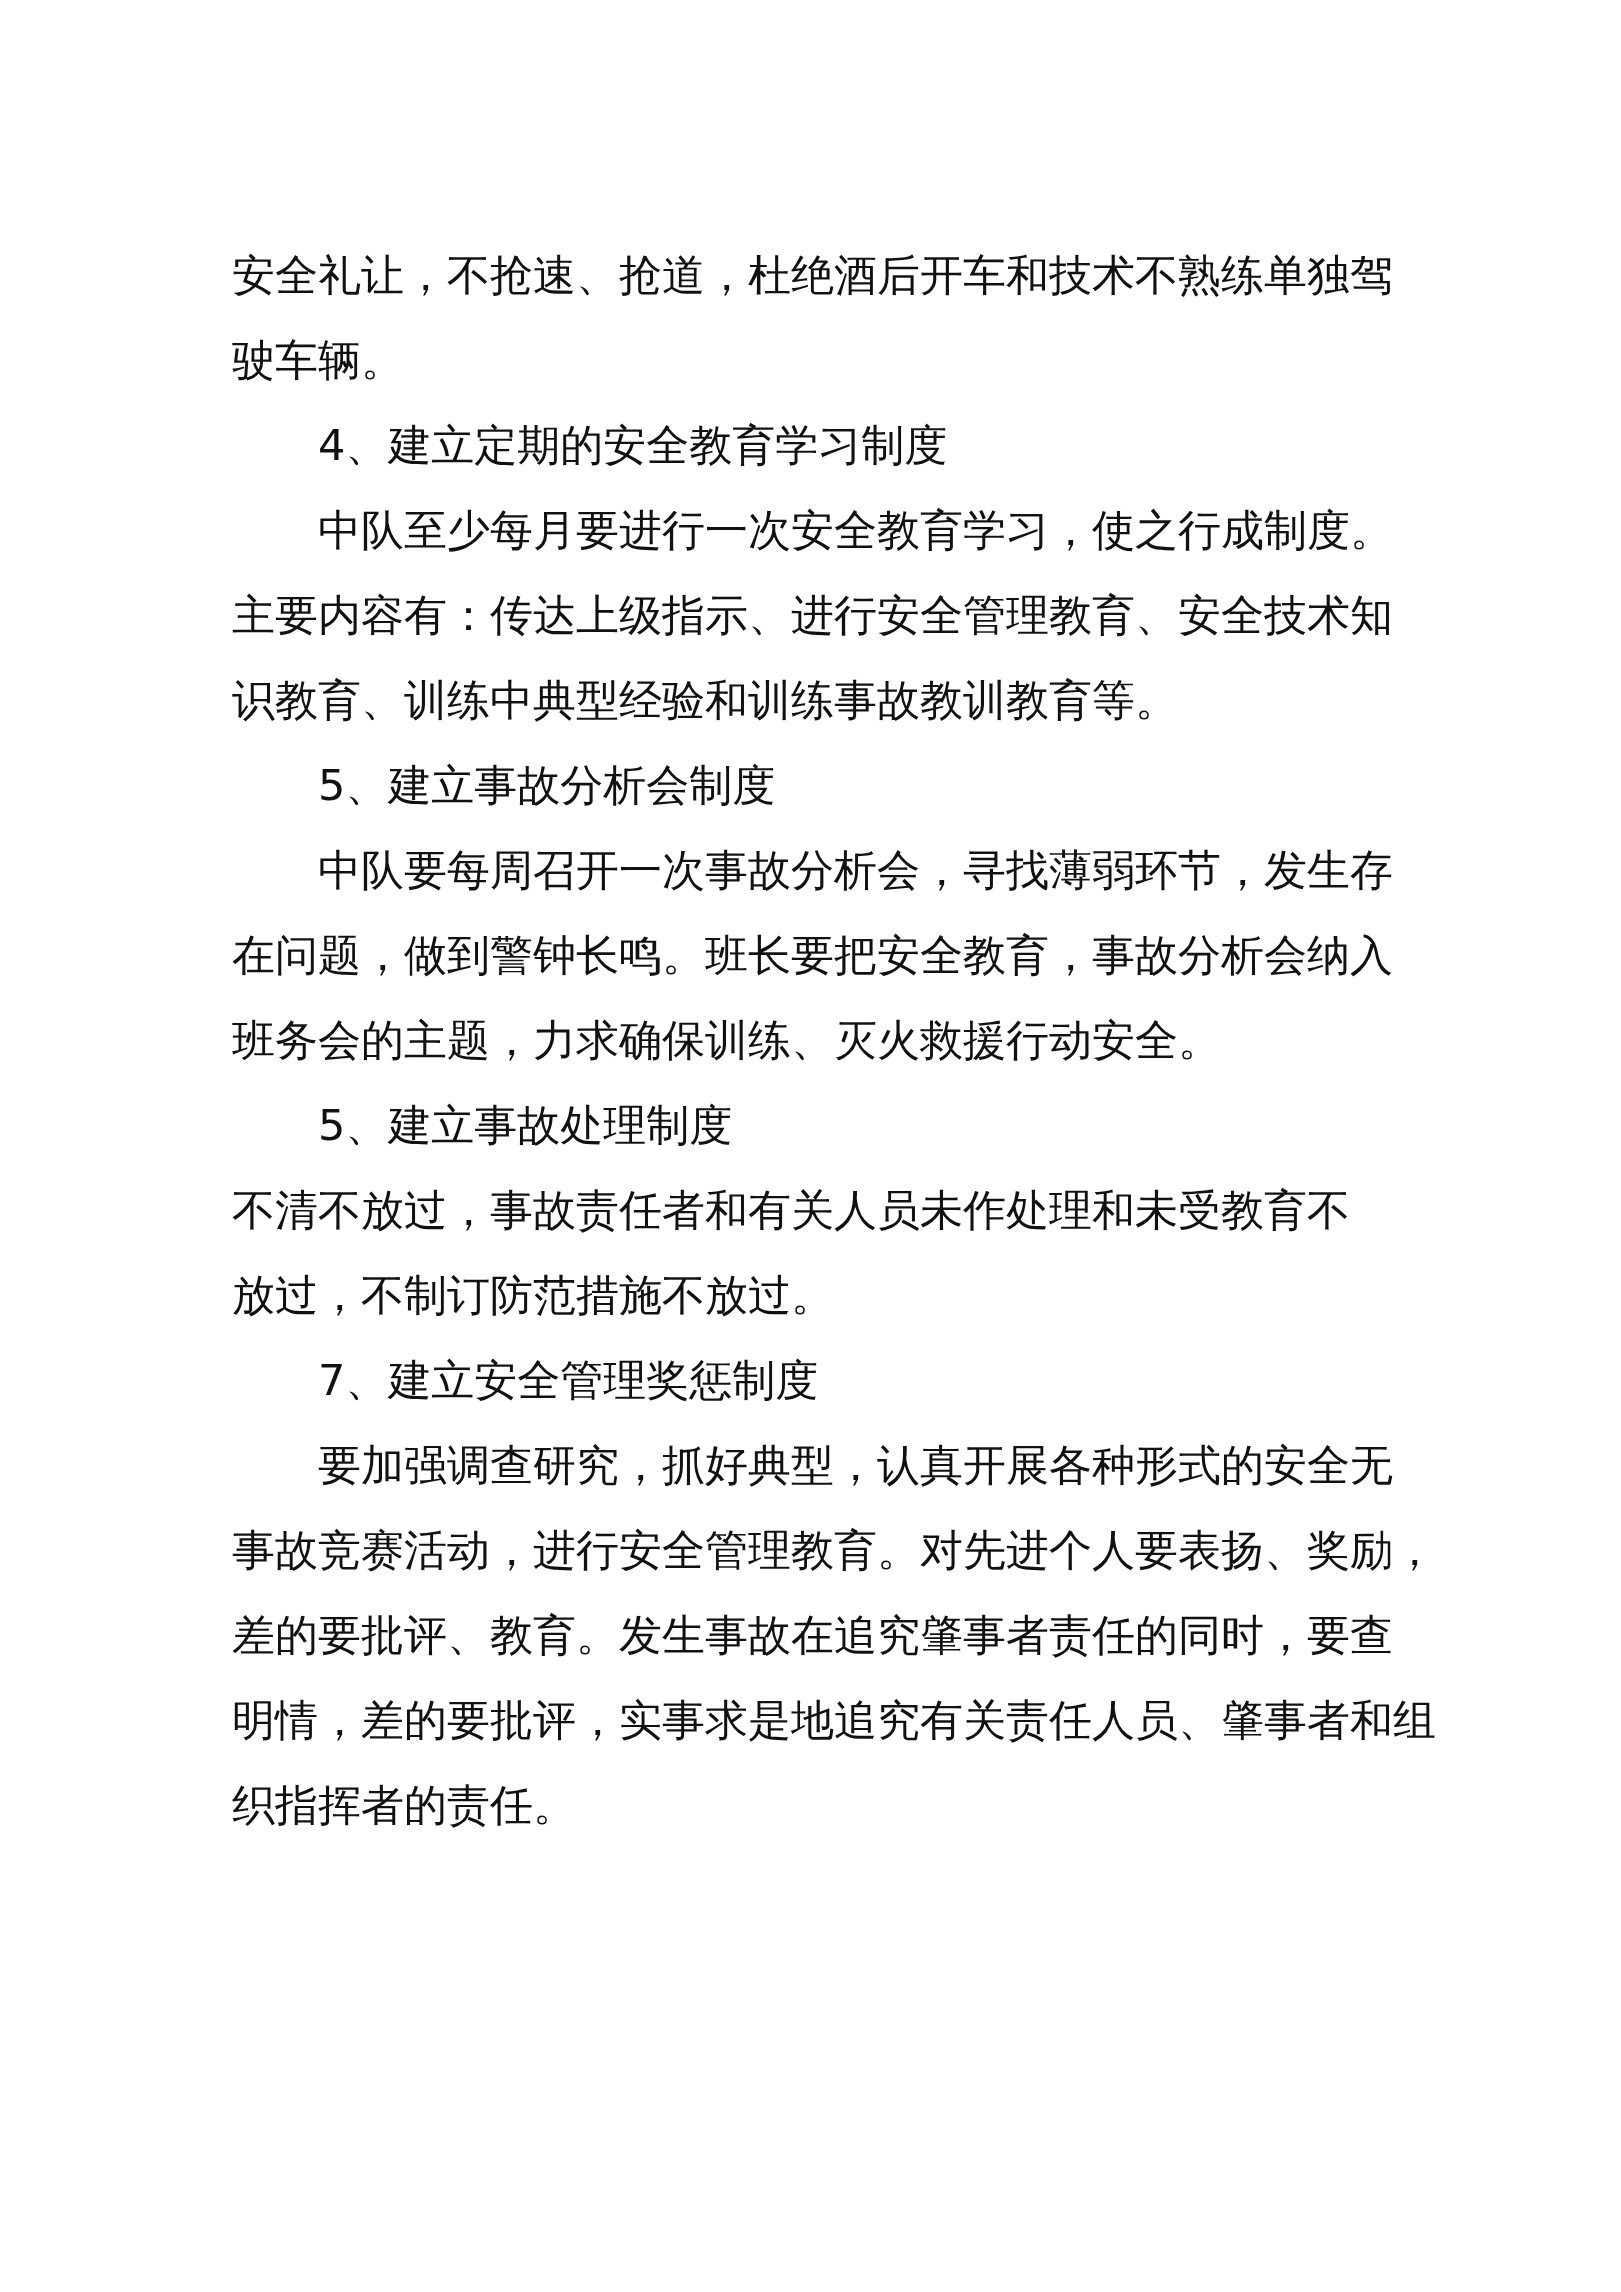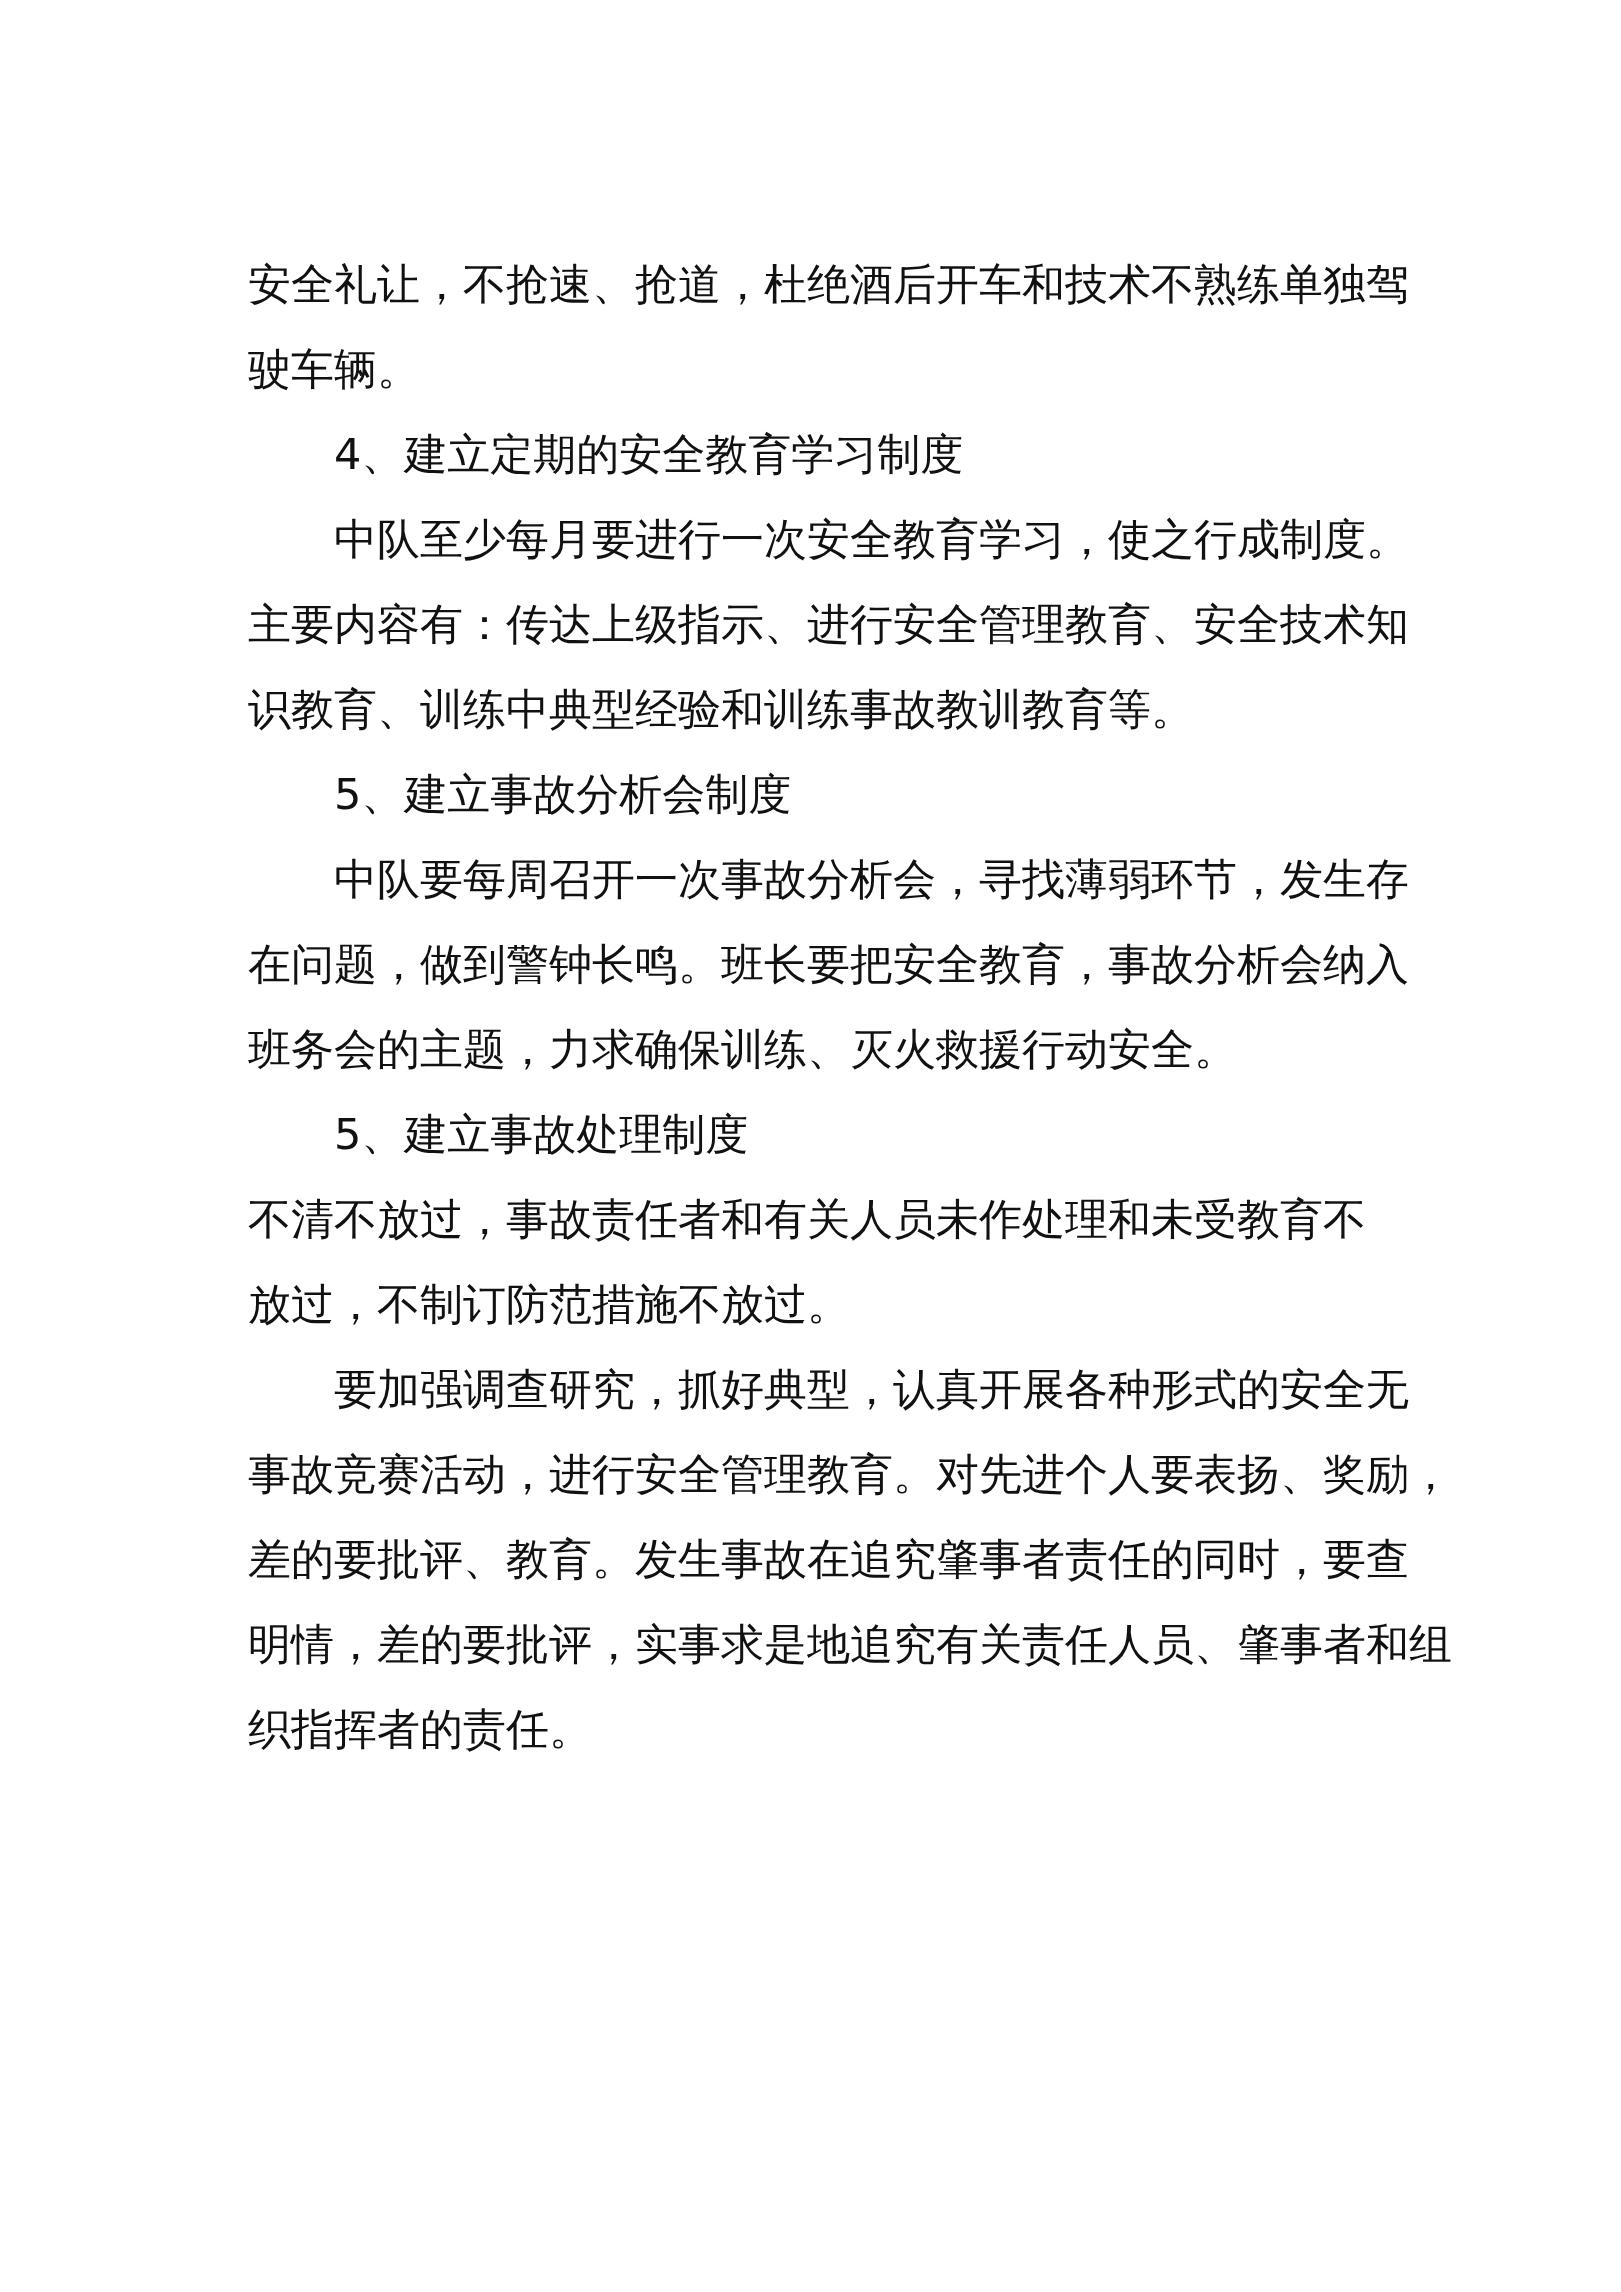--- a/index.html
+++ b/index.html
@@ -1,17 +1,17 @@
 <!DOCTYPE html>
 <html><head>
 <meta charset="utf-8">
 <style>
   html, body { margin: 0; padding: 0; background: #ffffff; }
   body { width: 1621px; height: 2293px; position: relative; overflow: hidden; }
-  .page { position: absolute; left: 232px; top: 242px; width: 1166px; margin-left: 16px; }
+  .page { position: absolute; left: 232px; top: 233px; width: 1166px; }
   .line {
     font-family: "DejaVu Sans", sans-serif;
     font-size: 43px;
     line-height: 85px;
     height: 85px;
     color: #111111;
     white-space: nowrap;
     letter-spacing: 0px;
   }
   .indent { padding-left: 86px; }
@@ -26,19 +26,20 @@
   <div class="line indent">中队至少每月要进行一次安全教育学习，使之行成制度。</div>
   <div class="line">主要内容有：传达上级指示、进行安全管理教育、安全技术知</div>
   <div class="line">识教育、训练中典型经验和训练事故教训教育等。</div>
   <div class="line indent">5、建立事故分析会制度</div>
   <div class="line indent">中队要每周召开一次事故分析会，寻找薄弱环节，发生存</div>
   <div class="line">在问题，做到警钟长鸣。班长要把安全教育，事故分析会纳入</div>
   <div class="line">班务会的主题，力求确保训练、灭火救援行动安全。</div>
   <div class="line indent">5、建立事故处理制度</div>
   <div class="line">不清不放过，事故责任者和有关人员未作处理和未受教育不</div>
   <div class="line">放过，不制订防范措施不放过。</div>
+  <div class="line indent">7、建立安全管理奖惩制度</div>
   <div class="line indent">要加强调查研究，抓好典型，认真开展各种形式的安全无</div>
   <div class="line">事故竞赛活动，进行安全管理教育。对先进个人要表扬、奖励，</div>
   <div class="line">差的要批评、教育。发生事故在追究肇事者责任的同时，要查</div>
   <div class="line">明情，差的要批评，实事求是地追究有关责任人员、肇事者和组</div>
   <div class="line">织指挥者的责任。</div>
 </div>
 
 
 </body></html>

